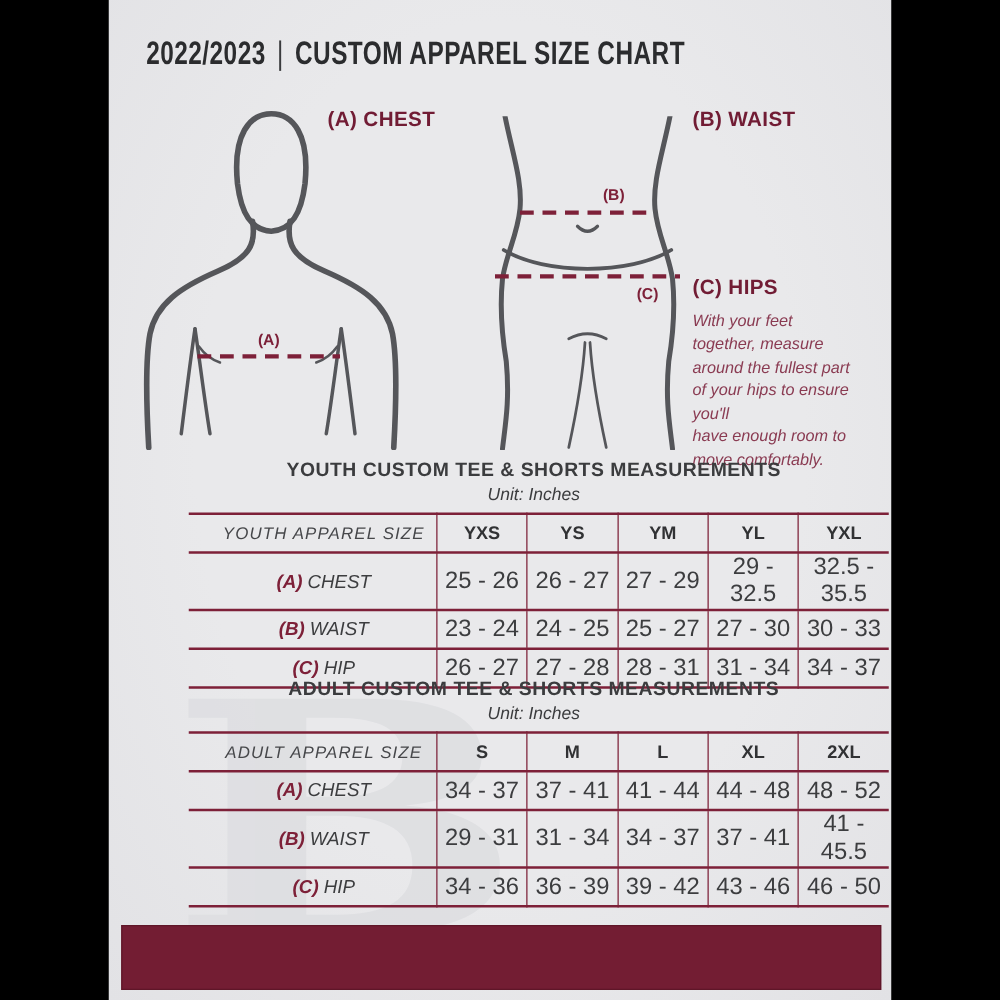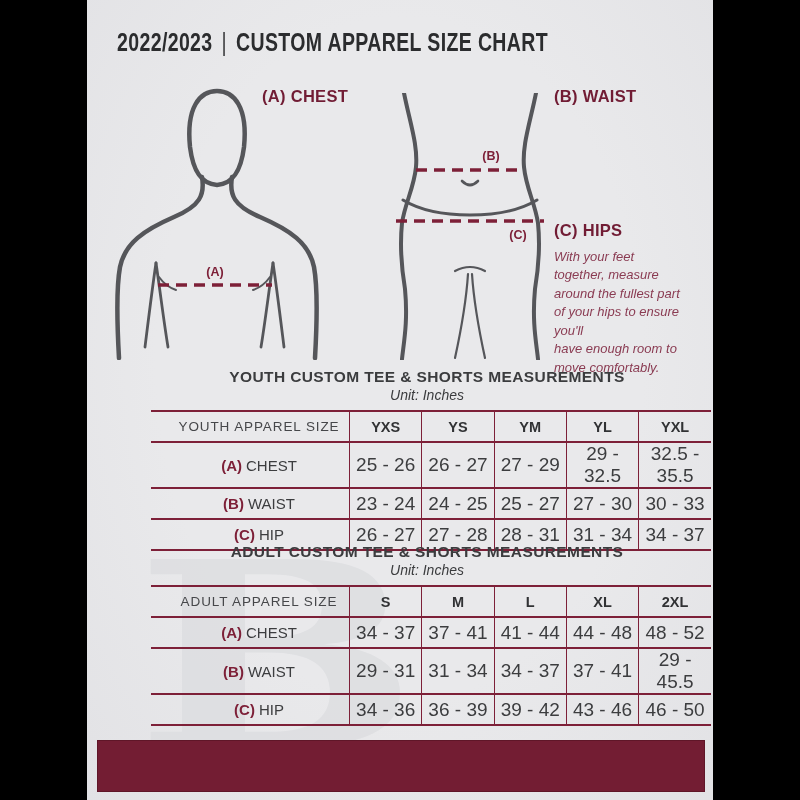--- a/index.html
+++ b/index.html
@@ -33,21 +33,21 @@
   .tbl-youth{top:368px;}
   .tbl-adult{top:543px;}
   .tbl-title{text-align:center;font-size:15.5px;font-weight:700;letter-spacing:.4px;color:#3b3c3e;}
   .tbl-unit{text-align:center;font-size:14px;font-style:italic;color:#3b3c3e;margin-top:1px;}
   table.size-table{border-collapse:collapse;table-layout:fixed;width:560px;margin:7px 0 0 33px;}
   .size-table tr{height:31px;}
   .size-table thead tr{border-top:2px solid #7d2038;border-bottom:2px solid #7d2038;}
   .size-table tbody tr{border-bottom:2px solid #7d2038;}
   .size-table th+th,.size-table td+td{border-left:1.6px solid #7d2038;}
   .size-table th,.size-table td{text-align:center;vertical-align:middle;padding:0;}
-  .label-col{width:180px;text-align:center;padding-left:18px !important;}
+  .label-col{width:180px;text-align:center;padding-left:18px !important;font-style:italic;}
   .size-table thead .label-col{font-weight:400;letter-spacing:.9px;font-size:13.5px;color:#46474a;}
   .size-table thead th{font-weight:700;font-size:14.5px;color:#313234;}
   .size-table td{font-size:19px;color:#3c3d3f;}
   .size-table td.label-col{font-size:15px;}
   .row-prefix{font-weight:700;color:#7d2038;margin-right:4px;}
 
   
   .watermark{position:absolute;left:48px;top:528px;z-index:1;font-family:"DejaVu Serif",serif;
              font-weight:700;font-size:258px;line-height:1;color:#dcdde0;opacity:.75;
              transform:scaleX(1.3);transform-origin:left top;pointer-events:none;}
@@ -181,21 +181,21 @@
             <td>41 - 44</td>
             <td>44 - 48</td>
             <td>48 - 52</td>
           </tr>
           <tr>
             <td class="label-col"><span class="row-prefix">(B)</span><span>WAIST</span></td>
             <td>29 - 31</td>
             <td>31 - 34</td>
             <td>34 - 37</td>
             <td>37 - 41</td>
-            <td>29 - 45.5</td>
+            <td>41 - 45.5</td>
           </tr>
           <tr>
             <td class="label-col"><span class="row-prefix">(C)</span><span>HIP</span></td>
             <td>34 - 36</td>
             <td>36 - 39</td>
             <td>39 - 42</td>
             <td>43 - 46</td>
             <td>46 - 50</td>
           </tr>
         </tbody>

